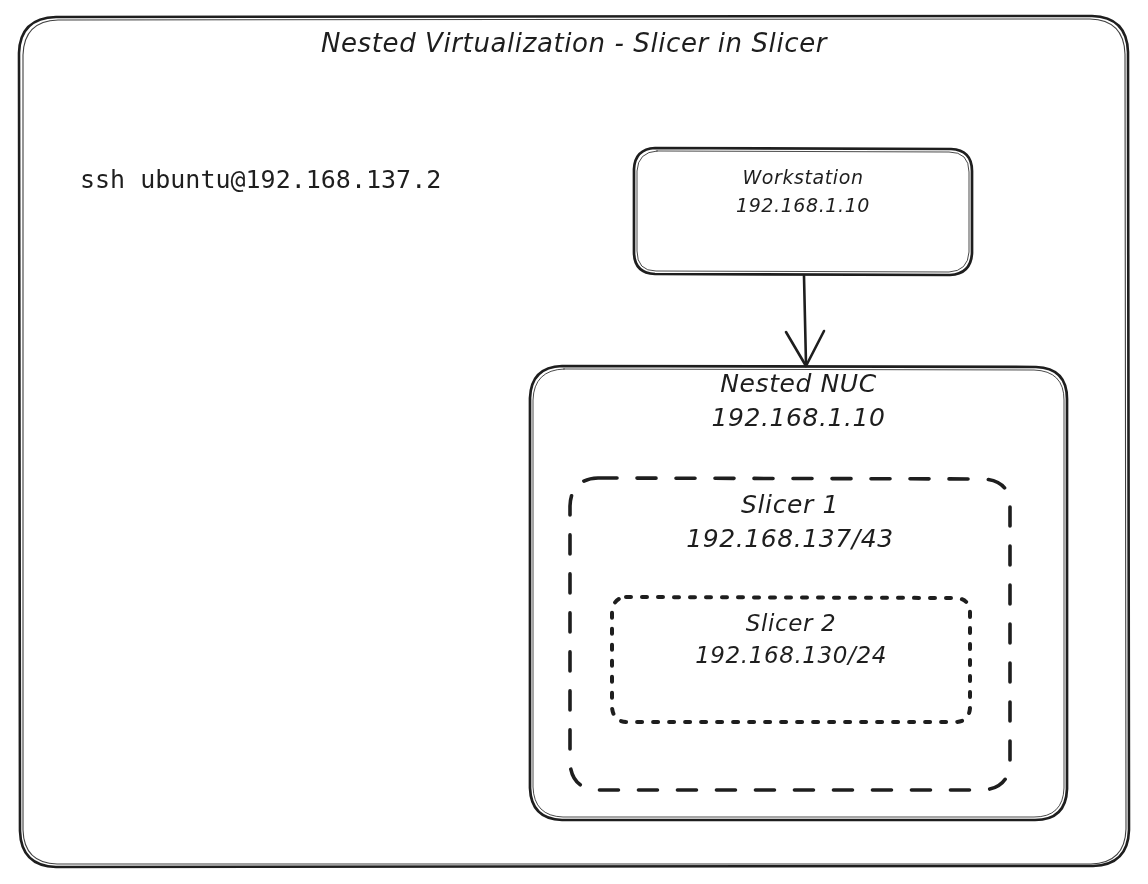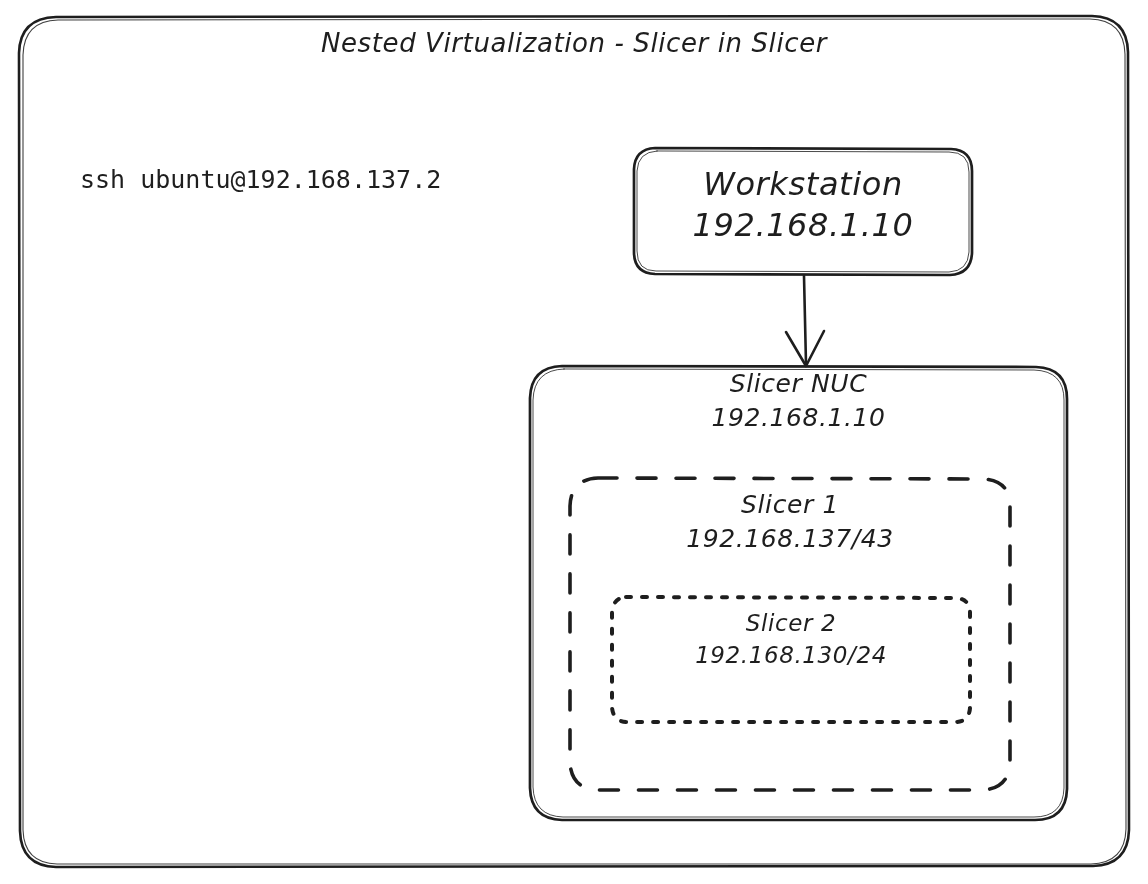--- a/index.html
+++ b/index.html
@@ -53,21 +53,21 @@
     width: 1148px;
     font-size: 26px;
   }
   #ssh-block {
     left: 68px;
     top: 163px;
   }
   .node-label {
     width: 100%;
   }
-  #workstation-text  { left: 634px; top: 168px; width: 338px; font-size: 32px; }
+  #workstation-text  { left: 634px; top: 168px; width: 338px; font-size: 19px; }
   #nuc-text          { left: 530px; top: 371px; width: 537px; font-size: 25px; }
   #slicer1-text      { left: 570px; top: 492px; width: 440px; font-size: 25px; }
   #slicer2-text      { left: 612px; top: 612px; width: 358px; font-size: 23px; }
   .line2 { display: block; margin-top: 9px; }
 </style>
 </head>
 <body>
 
 <div id="canvas">
 
@@ -108,21 +108,21 @@
   <div class="mono" id="ssh-block">
     <div>ssh ubuntu@192.168.137.2</div>
   </div>
 
   <div class="lbl node-label" id="workstation-text">
     <span>Workstation</span>
     <span class="line2">192.168.1.10</span>
   </div>
 
   <div class="lbl node-label" id="nuc-text">
-    <span>Slicer NUC</span>
+    <span>Nested NUC</span>
     <span class="line2">192.168.1.10</span>
   </div>
 
   <div class="lbl node-label" id="slicer1-text">
     <span>Slicer 1</span>
     <span class="line2">192.168.137/43</span>
   </div>
 
   <div class="lbl node-label" id="slicer2-text">
     <span>Slicer 2</span>

